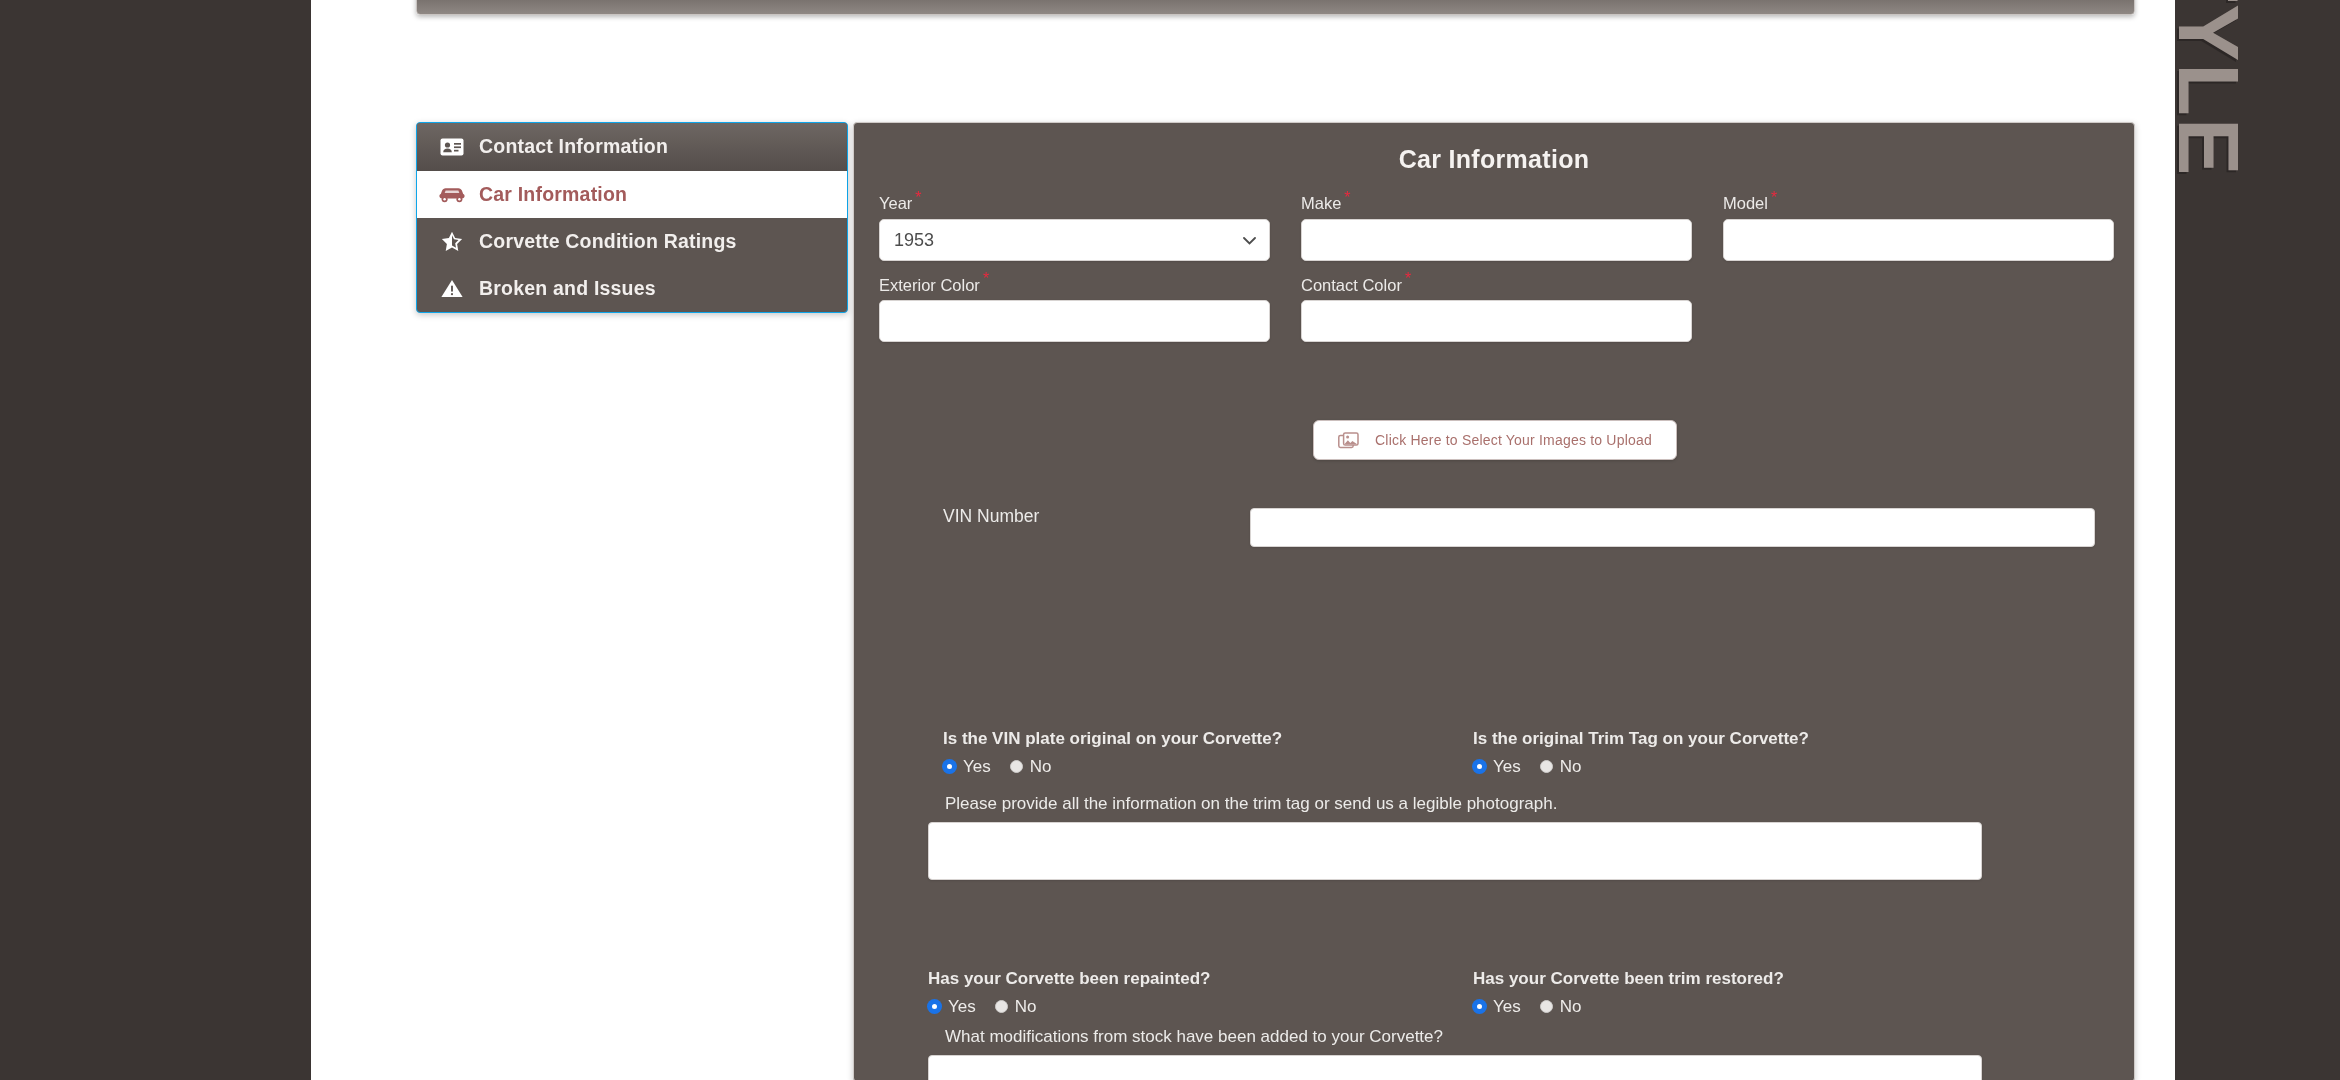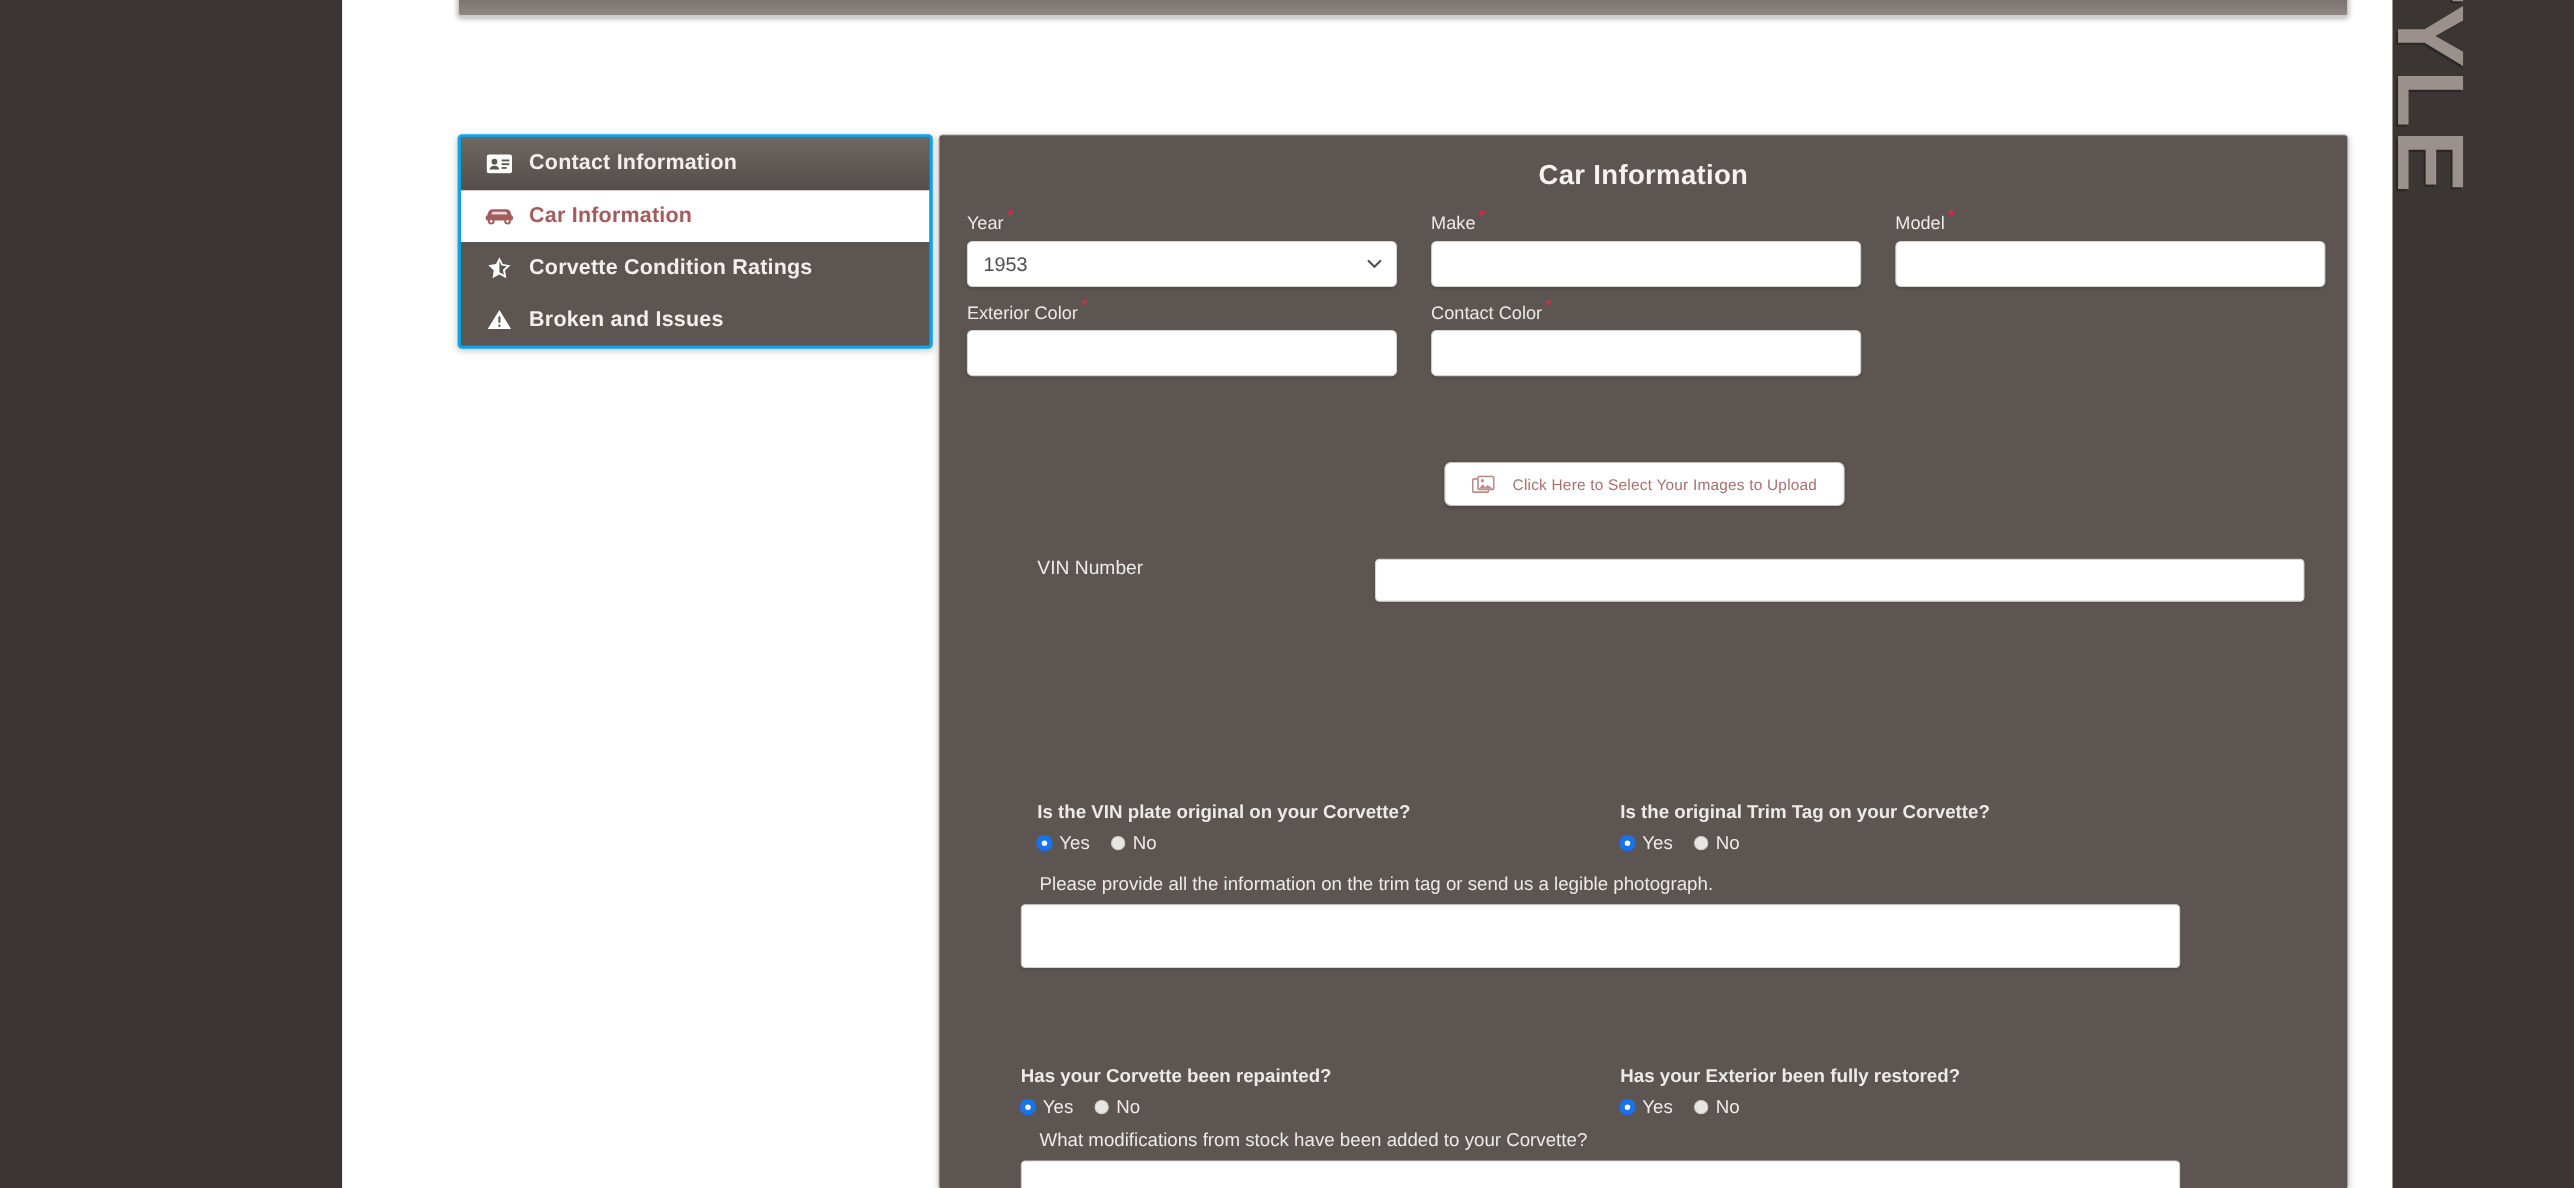--- a/index.html
+++ b/index.html
@@ -68,21 +68,21 @@
     width: 1719px;
     height: 960px;
   }
 
   
   .sidebar {
     position: absolute;
     left: 0; top: 0;
     width: 432px;
     background: #5d5551;
-    border: 3px solid #0ea5e9;
+    border: 1px solid #0ea5e9;
     border-radius: 4px;
     box-shadow: 0 2px 6px rgba(0,0,0,.22);
     overflow: hidden;
   }
   .nav-item {
     display: flex;
     align-items: center;
     height: 47px;
     padding: 0 0 0 22px;
     color: #f2efed;
@@ -514,21 +514,21 @@
               <span class="rdot on"></span>
               <span>Yes</span>
             </label>
             <label class="ropt">
               <span class="rdot off"></span>
               <span>No</span>
             </label>
           </div>
         </div>
         <div class="radio-block">
-          <div class="rq">Has your Exterior been fully restored?</div>
+          <div class="rq">Has your Corvette been trim restored?</div>
           <div class="rgroup">
             <label class="ropt">
               <span class="rdot on"></span>
               <span>Yes</span>
             </label>
             <label class="ropt">
               <span class="rdot off"></span>
               <span>No</span>
             </label>
           </div>

